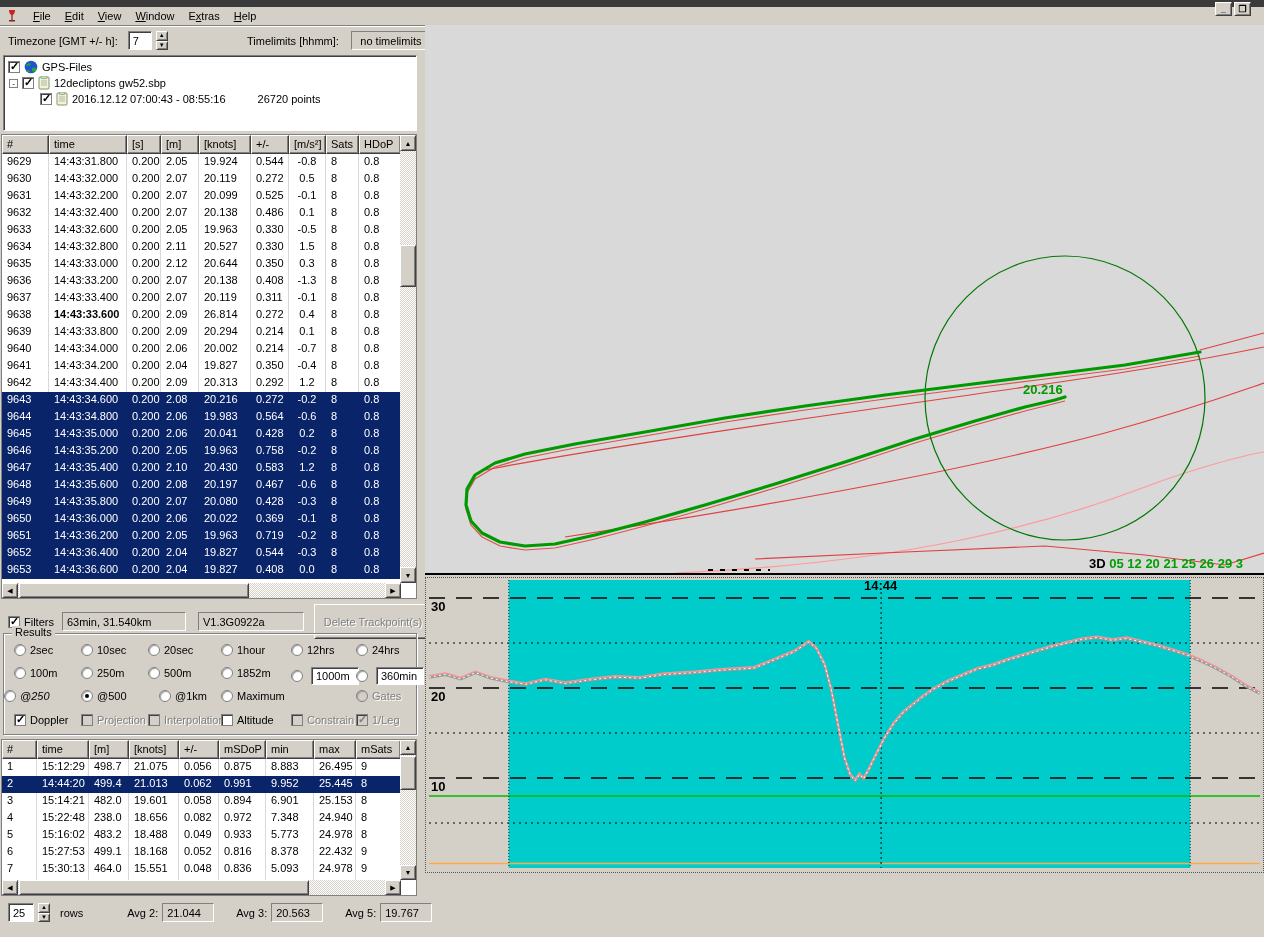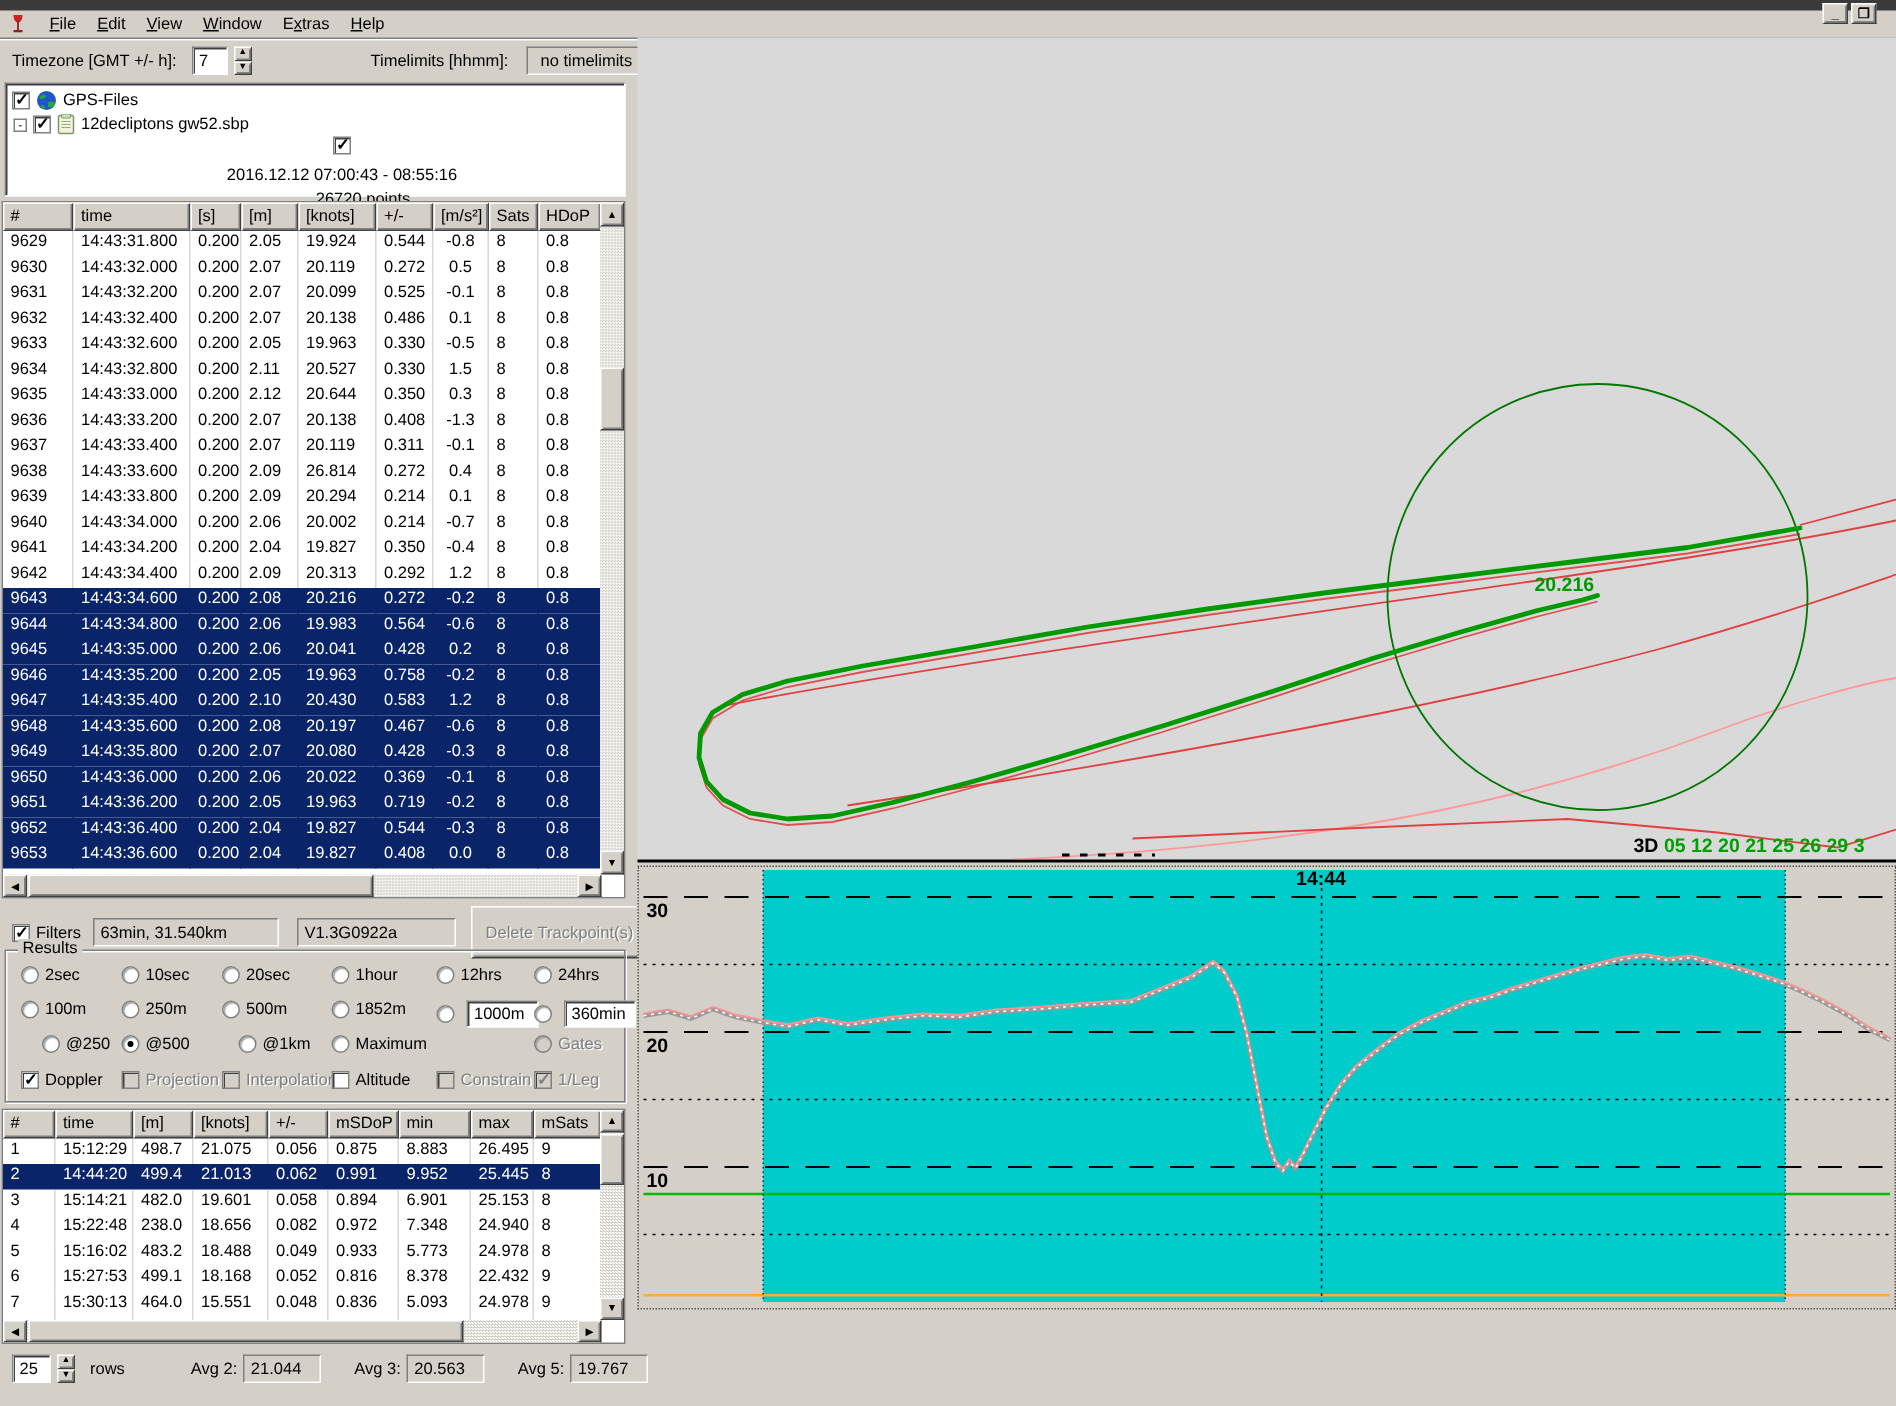--- a/index.html
+++ b/index.html
@@ -121,21 +121,21 @@
   <div class="tree-row">
     <span style="width:9px; height:9px; border:1px solid #808080; background:#fff; font-size:8px; line-height:7px; text-align:center; margin-left:1px;">-</span>
     <span class="cbx on"></span>
     <svg width="12" height="14" viewBox="0 0 12 14">
       <rect x="1" y="1" width="10" height="12" rx="1" fill="#f4f2dc" stroke="#7a9a6a"></rect>
       <rect x="3" y="0" width="6" height="2.6" rx="1" fill="#cfe0c0" stroke="#7a9a6a" stroke-width="0.7"></rect>
       <path d="M3 5 h6 M3 7 h6 M3 9 h6" stroke="#9aa88a" stroke-width="0.8"></path>
     </svg>
     <span>12decliptons gw52.sbp</span>
   </div>
-  <div class="tree-row" style="padding-left:32px;flex-direction:column;">
+  <div class="tree-row" style="padding-left:32px;">
     <span class="cbx on"></span>
     <svg width="12" height="14" viewBox="0 0 12 14">
       <rect x="1" y="1" width="10" height="12" rx="1" fill="#f4f2dc" stroke="#7a9a6a"></rect>
       <rect x="3" y="0" width="6" height="2.6" rx="1" fill="#cfe0c0" stroke="#7a9a6a" stroke-width="0.7"></rect>
       <path d="M3 5 h6 M3 7 h6 M3 9 h6" stroke="#9aa88a" stroke-width="0.8"></path>
     </svg>
     <span>2016.12.12 07:00:43 - 08:55:16</span>
     <span style="margin-left:28px;">26720 points</span>
   </div>
 </div>
@@ -247,21 +247,21 @@
         <div class="tcell" style="width: 34px;">0.200</div>
         <div class="tcell" style="width: 38px;">2.07</div>
         <div class="tcell" style="width: 52px;">20.119</div>
         <div class="tcell" style="width: 38px;">0.311</div>
         <div class="tcell" style="width: 37px; text-align: center;">-0.1</div>
         <div class="tcell" style="width: 33px;">8</div>
         <div class="tcell" style="width: 42px;">0.8</div>
       </div>
       <div class="trow">
         <div class="tcell" style="width: 47px;">9638</div>
-        <div class="tcell" style="width: 78px;">14:43:33.600</div>
+        <div class="tcell" style="width: 78px; font-weight: bold;">14:43:33.600</div>
         <div class="tcell" style="width: 34px;">0.200</div>
         <div class="tcell" style="width: 38px;">2.09</div>
         <div class="tcell" style="width: 52px;">26.814</div>
         <div class="tcell" style="width: 38px;">0.272</div>
         <div class="tcell" style="width: 37px; text-align: center;">0.4</div>
         <div class="tcell" style="width: 33px;">8</div>
         <div class="tcell" style="width: 42px;">0.8</div>
       </div>
       <div class="trow">
         <div class="tcell" style="width: 47px;">9639</div>
@@ -506,21 +506,21 @@
     <span class="ctrl" style="position: absolute; left: 287px; top: 33px;">
       <span class="radio"></span>
       <span></span>
       <span class="sunken field" style="width: 48px; height: 18px;">1000m</span>
     </span>
     <span class="ctrl" style="position: absolute; left: 352px; top: 33px;">
       <span class="radio"></span>
       <span></span>
       <span class="sunken field" style="width: 48px; height: 18px;">360min</span>
     </span>
-    <span class="ctrl" style="position: absolute; left: 24px; top: 56px;">
+    <span class="ctrl" style="position: absolute; left: 0; top: 56px; font-style: italic;">
       <span class="radio"></span>
       <span>@250</span>
     </span>
     <span class="ctrl" style="position: absolute; left: 77px; top: 56px;">
       <span class="radio sel"></span>
       <span>@500</span>
     </span>
     <span class="ctrl" style="position: absolute; left: 144px; top: 56px; margin-left: 11px;">
       <span class="radio"></span>
       <span>@1km</span>

